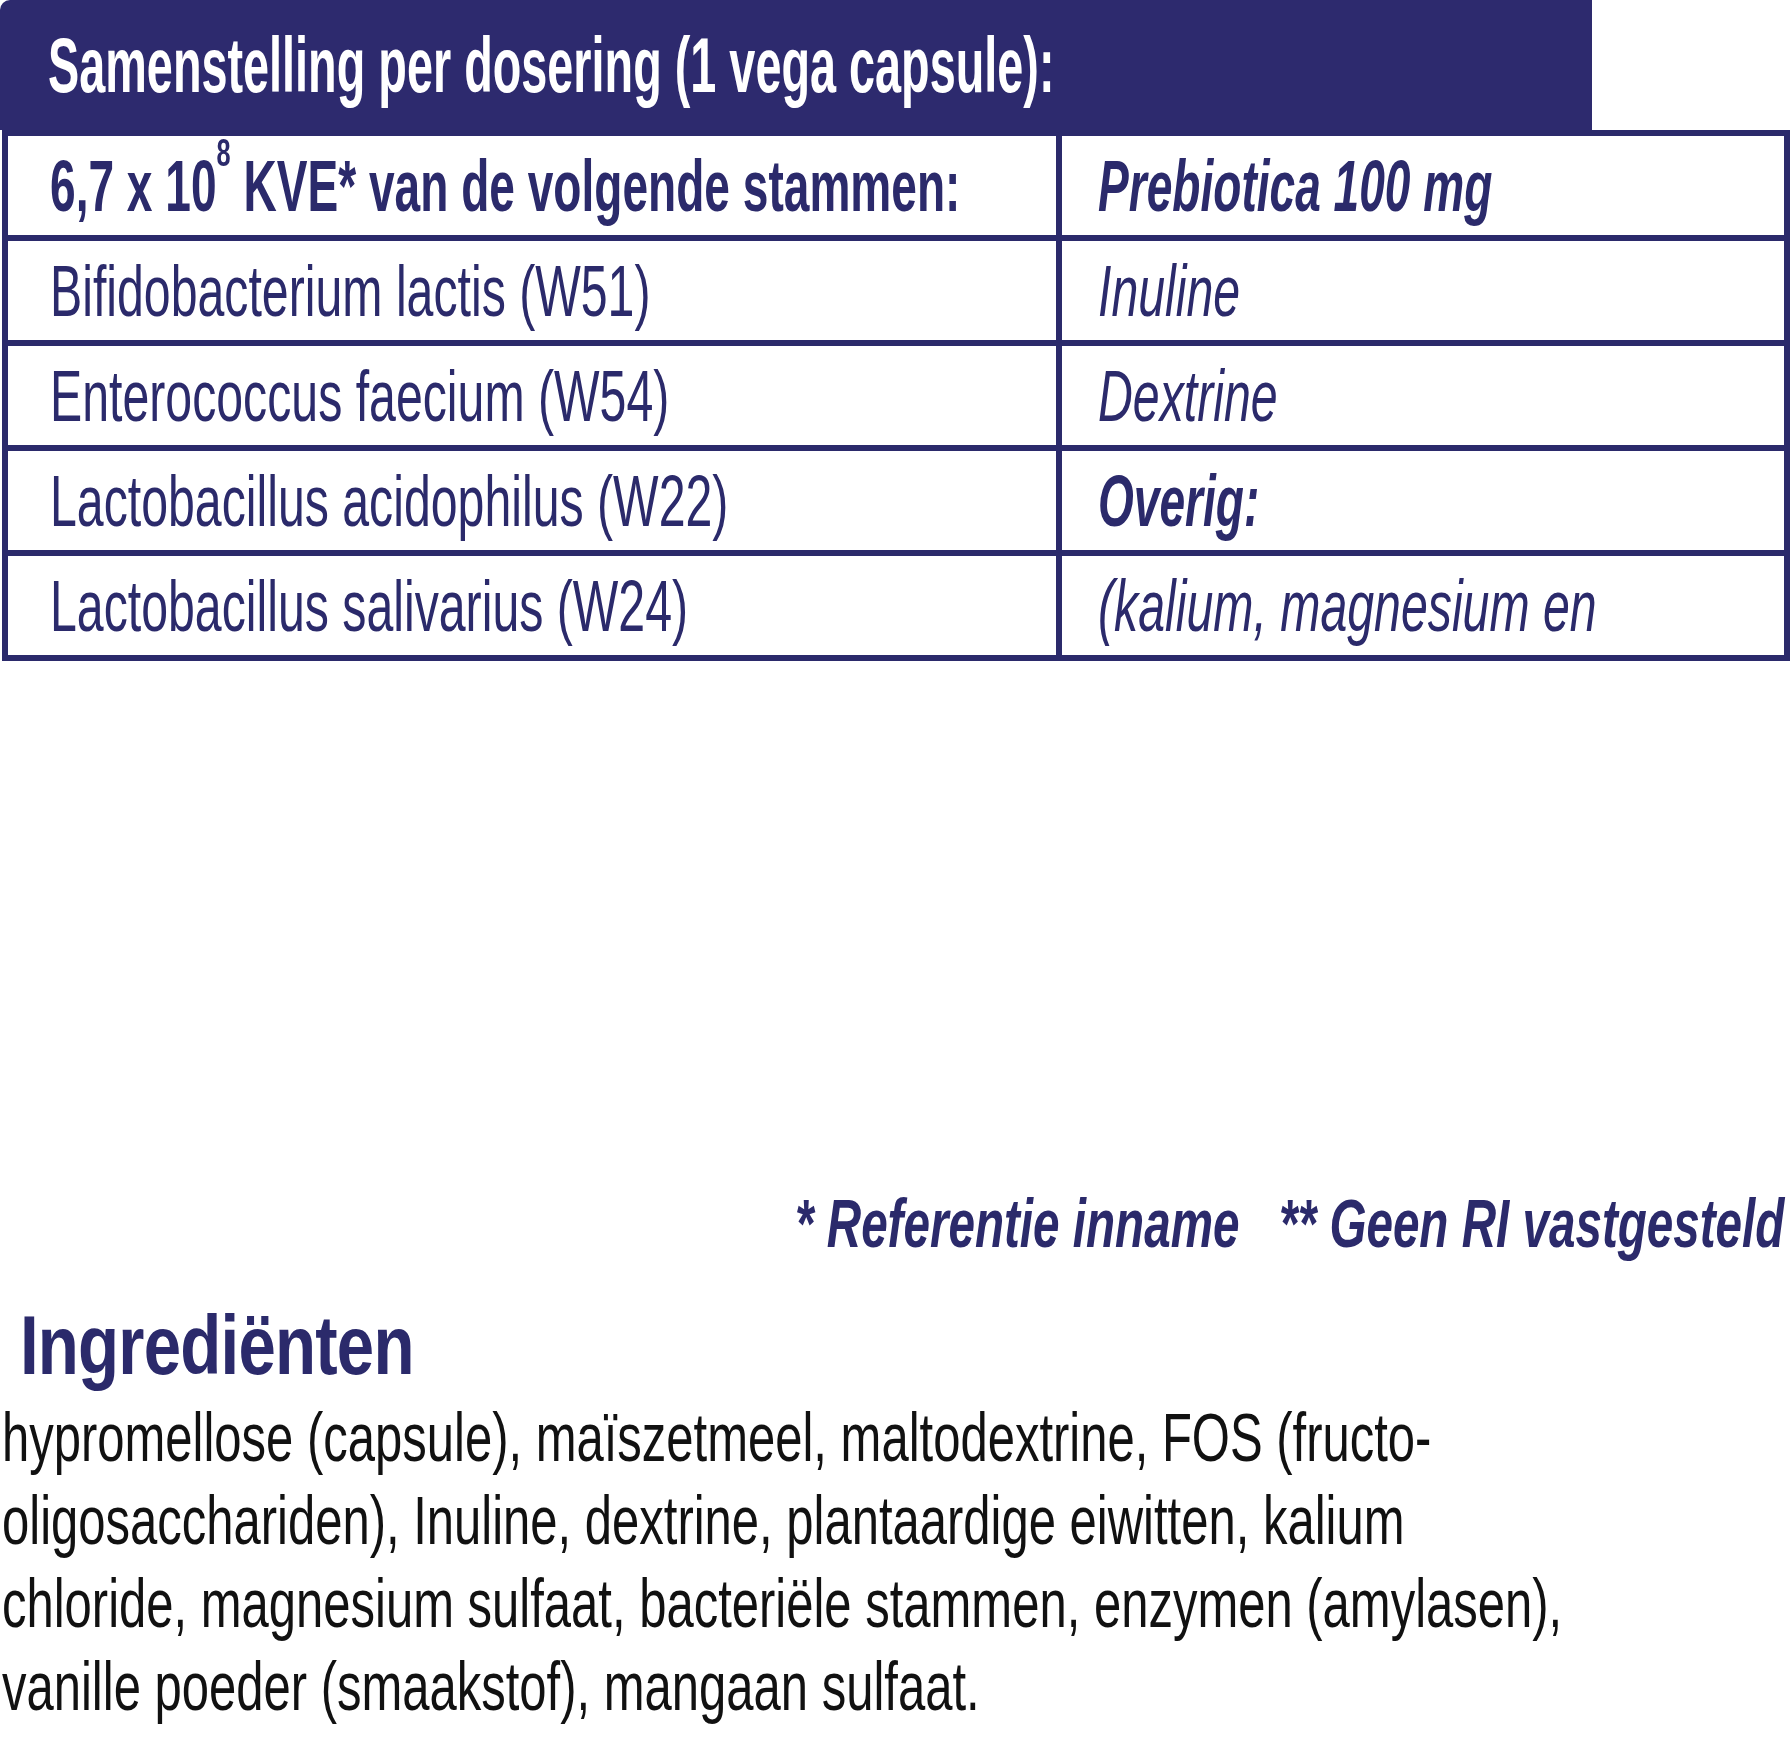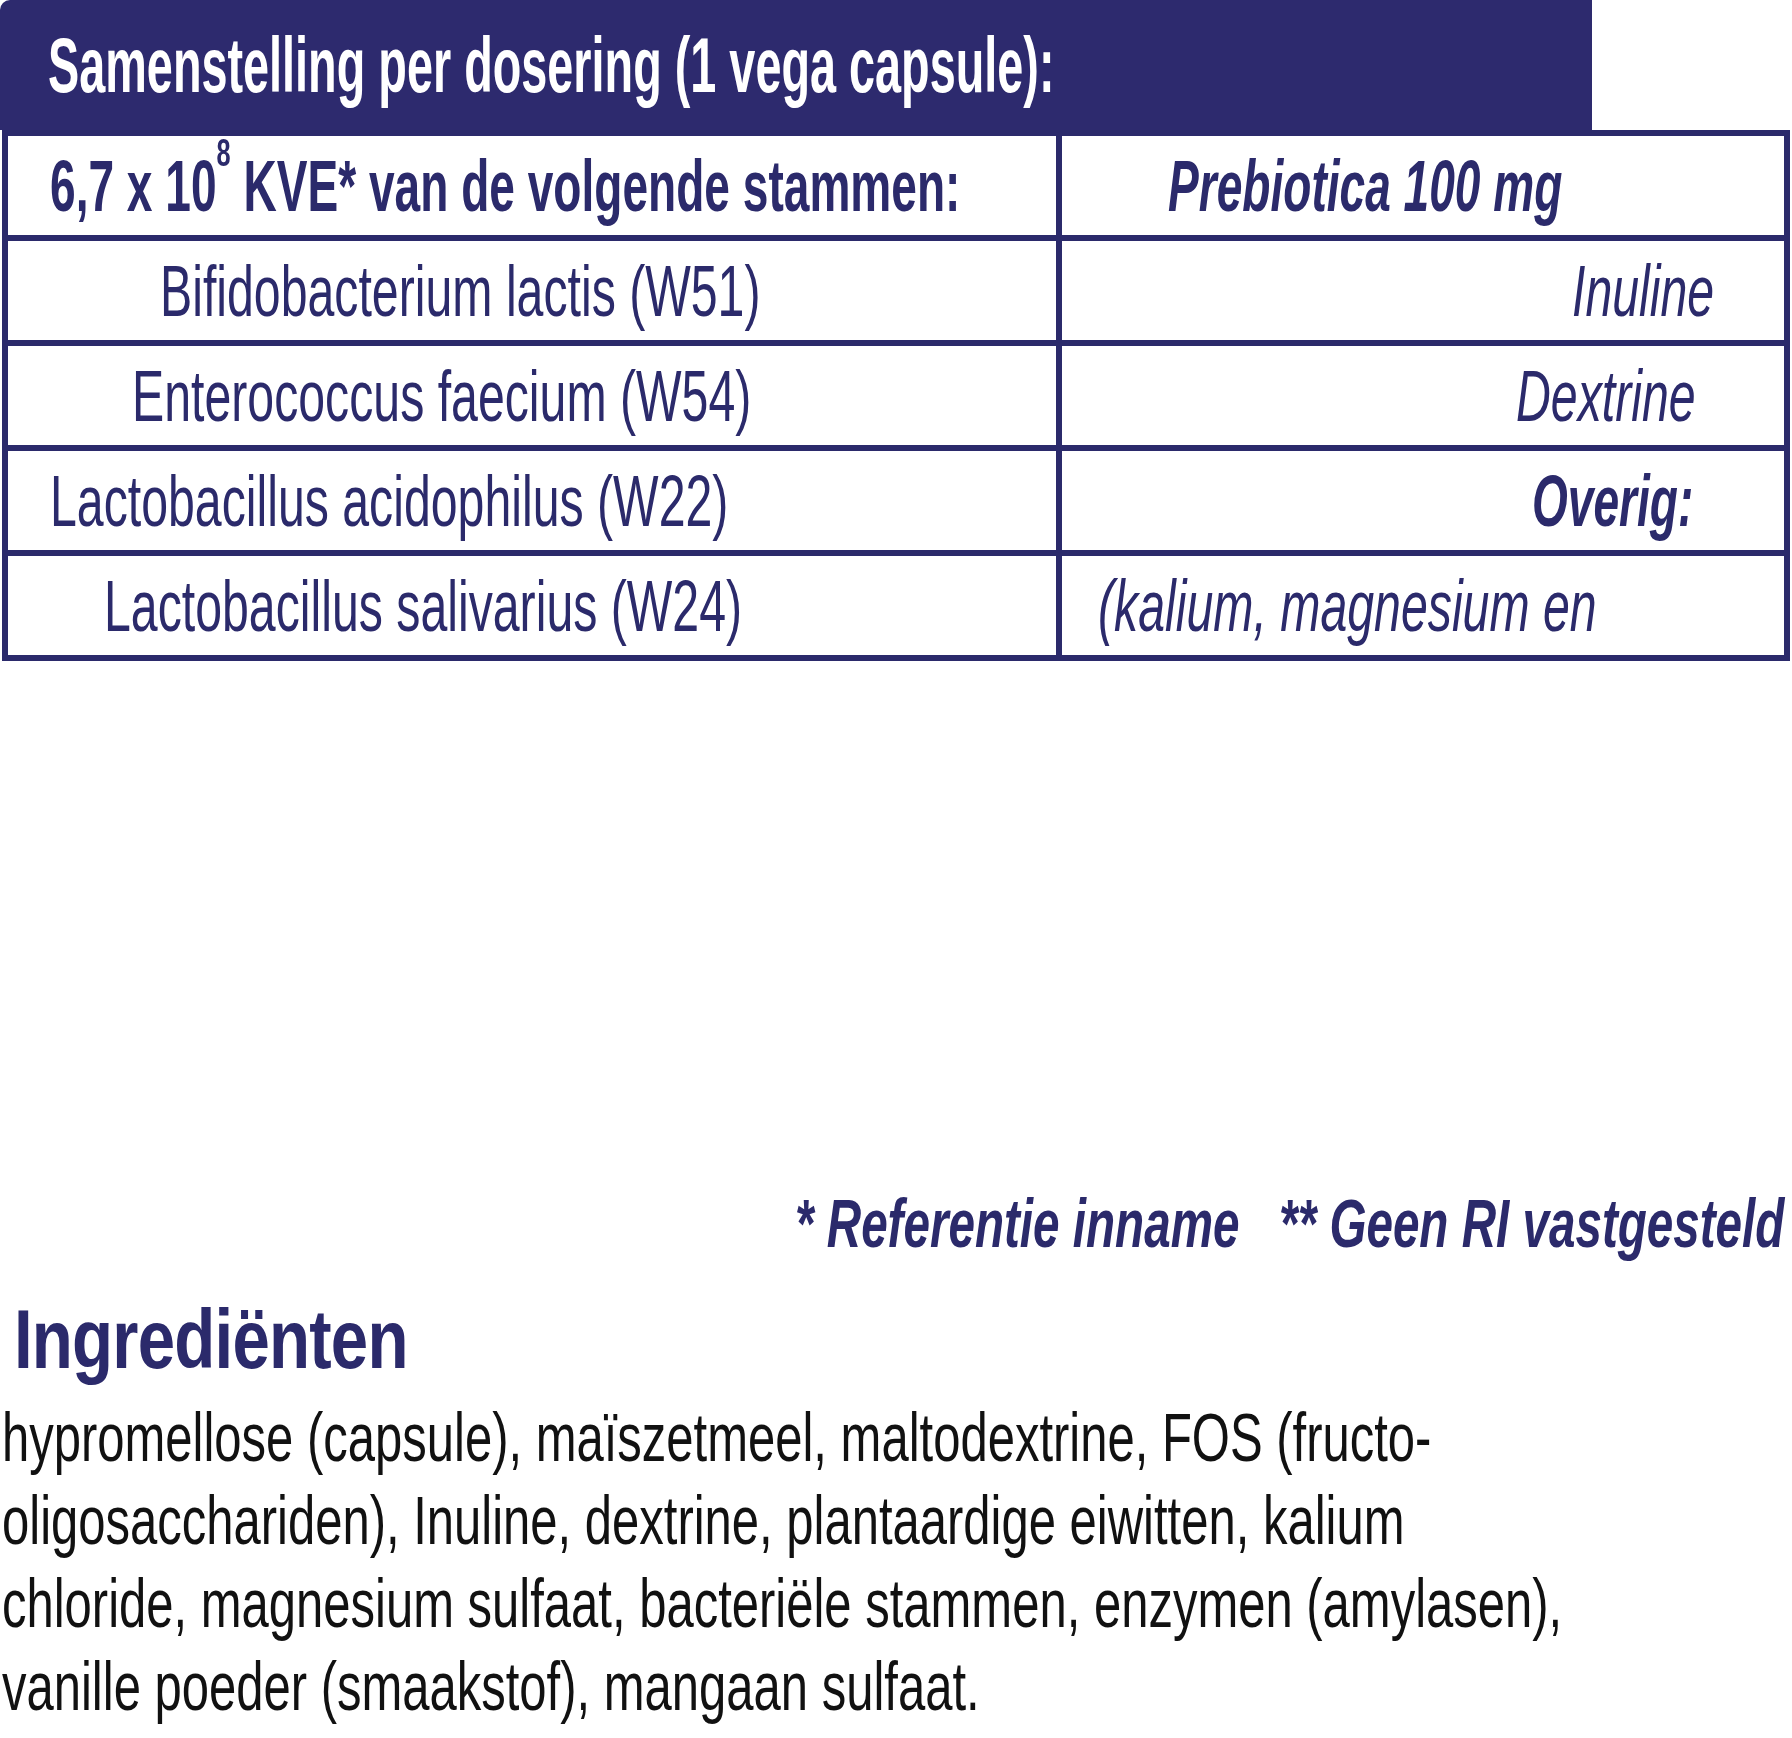--- a/index.html
+++ b/index.html
@@ -18,21 +18,21 @@
     display:flex;align-items:center;padding-left:48px;box-sizing:border-box;
   }
   .bar-title{
     display:inline-block;transform:scaleX(.60);transform-origin:0 50%;
     font-weight:bold;font-size:78px;color:#fff;white-space:nowrap;letter-spacing:0;
   }
 
   
   table.comp{
     position:absolute;left:2px;top:130px;width:1788px;
-    border-collapse:collapse;table-layout:fixed;background:#b91c1c;text-align:right;
+    border-collapse:collapse;table-layout:fixed;background:#b91c1c;
   }
   col.col-left{width:1054px;}
   table.comp td{
     border:6px solid var(--navy,#2B2A6B);
     height:99px;vertical-align:middle;
     padding:0 0 0 42px;background:#fff;overflow:hidden;
   }
   table.comp td.rcell{padding-left:36px;font-style:italic;}
   .cond{
     display:inline-block;transform:scaleX(.67);transform-origin:0 50%;
@@ -42,21 +42,21 @@
   sup{font-size:.55em;position:relative;top:-.5em;}
 
   
   .footnote{position:absolute;top:1168px;right:8px;width:1780px;text-align:right;height:110px;line-height:110px;}
   .cond-r{
     display:inline-block;transform:scaleX(.70);transform-origin:100% 50%;
     font-size:68px;font-style:italic;font-weight:bold;color:var(--navy,#2B2A6B);white-space:pre;
   }
 
   
-  .ing-heading{position:absolute;left:2px;top:1272px;margin:12px;height:110px;line-height:110px;text-align:center;}
+  .ing-heading{position:absolute;left:2px;top:1272px;margin:18px;height:110px;line-height:110px;text-align:center;}
   .cond-h{
     display:inline-block;transform:scaleX(.80);transform-origin:0 50%;
     font-size:84px;font-weight:bold;color:var(--navy,#2B2A6B);white-space:nowrap;letter-spacing:-1px;
   }
   .ing-text{position:absolute;left:2px;top:1396px;margin:0;width:2600px;}
   .cond-p{
     display:inline-block;transform:scaleX(.71);transform-origin:0 0;
     font-size:69px;line-height:83px;color:var(--text_black,#111);white-space:pre-line;
   }
 </style>

